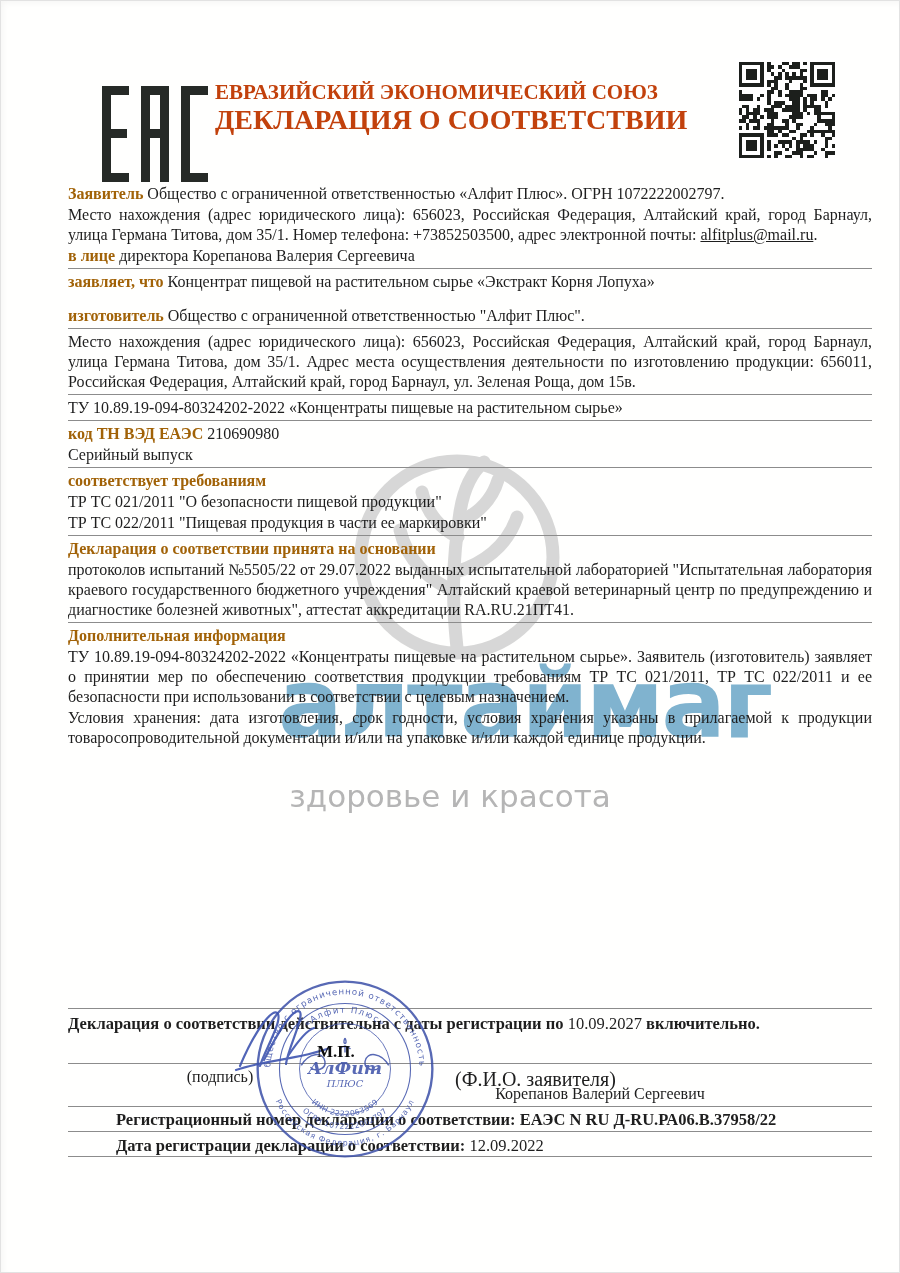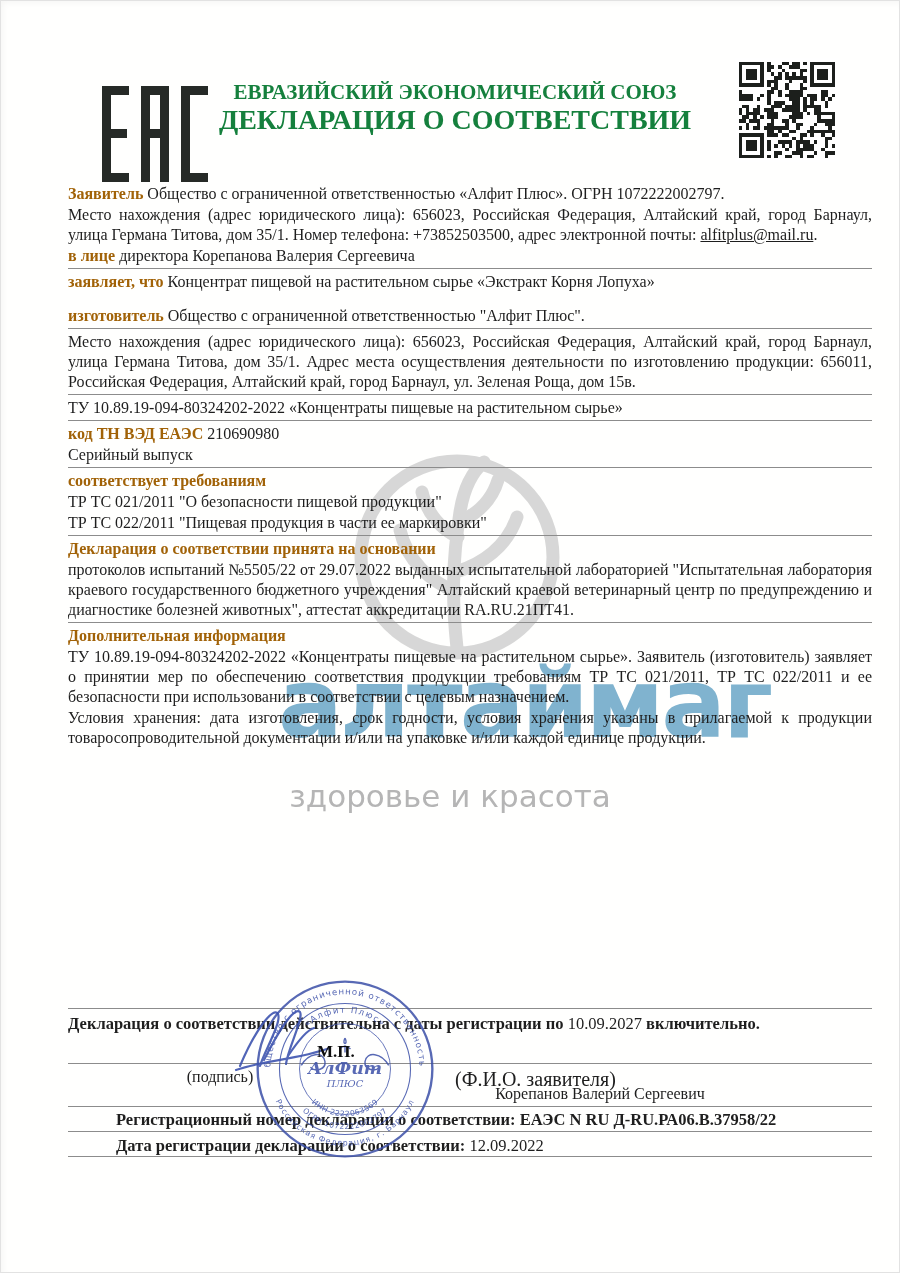--- a/index.html
+++ b/index.html
@@ -1,21 +1,21 @@
 <!DOCTYPE html>
 <html><head>
 <meta charset="utf-8">
 <style>
   html,body{margin:0;padding:0;background:#ffffff;}
   .page{position:relative;width:900px;height:1273px;background:#fffffe;overflow:hidden;
         font-family:"Liberation Serif",serif;color:#1e1e1e;
         box-shadow:inset 0 0 0 1px #e2e2e2, inset 3px 3px 6px rgba(0,0,0,.04);}
   
-  .hdr-title{position:absolute;left:215px;top:78px;width:480px;text-align:center;
-             font-weight:bold;font-size:21px;line-height:28px;color:#15803d;}
+  .hdr-title{position:absolute;left:215px;top:78px;width:480px;text-align:left;
+             font-weight:bold;font-size:21px;line-height:28px;color:#c2410c;}
   .hdr-title .t2{font-size:28px;}
   .eac{position:absolute;left:102px;top:86px;}
   .qr{position:absolute;left:735px;top:58px;width:104px;height:104px;background:#fff;}
   
   .content{position:absolute;left:68px;top:184px;width:804px;
            font-size:16px;line-height:20px;text-align:justify;z-index:2;}
   .content p{margin:0 0 1px 0;}
   .content .hrule{border:none;border-top:1px solid #8c8c8c;margin:2px 0 3px 0;height:0;}
   .content b{color:#a16207;}
   .gap{height:13px;}

